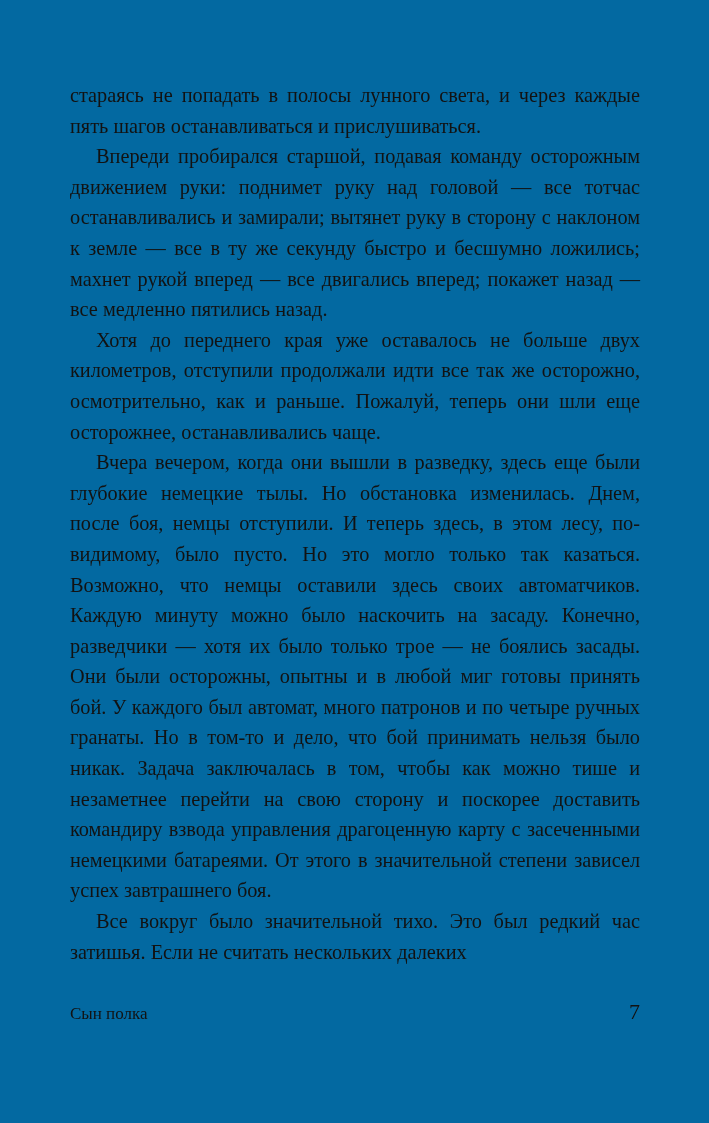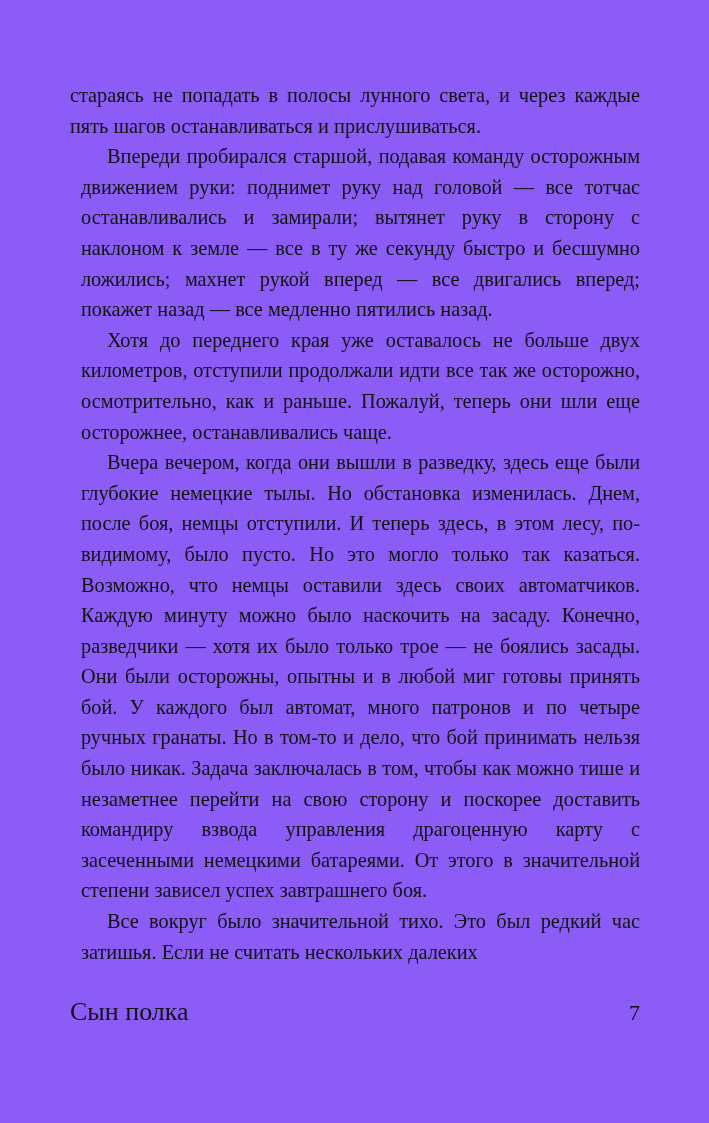--- a/index.html
+++ b/index.html
@@ -14,53 +14,52 @@
     font-family: "Liberation Serif", "DejaVu Serif", serif;
     color: #000000;
     overflow: hidden;
   }
   .page {
     position: absolute;
     left: 0;
     top: 0;
     width: 709px;
     height: 1123px;
-    background: #8b5cf6;
+    background: #0369a1;
   }
   .text-block {
     position: absolute;
     left: 70px;
     top: 80px;
     width: 570px;
   }
   .para {
     margin: 0;
     font-size: 20.3px;
     line-height: 30.6px;
     text-align: justify;
     text-justify: inter-word;
     color: #121212;
     letter-spacing: 0.0px;
     word-spacing: 0.1px;
   }
   .para + .para {
     text-indent: 26px;
-    margin-left: 11px;
   }
   .footer {
     position: absolute;
     left: 70px;
     top: 1000px;
     width: 570px;
     display: flex;
     align-items: baseline;
     justify-content: space-between;
   }
   .footer-title {
-    font-size: 26px;
+    font-size: 17px;
     line-height: 24px;
     color: #121212;
   }
   .footer-page {
     font-size: 22px;
     line-height: 24px;
     color: #121212;
   }
 </style>
 </head>

